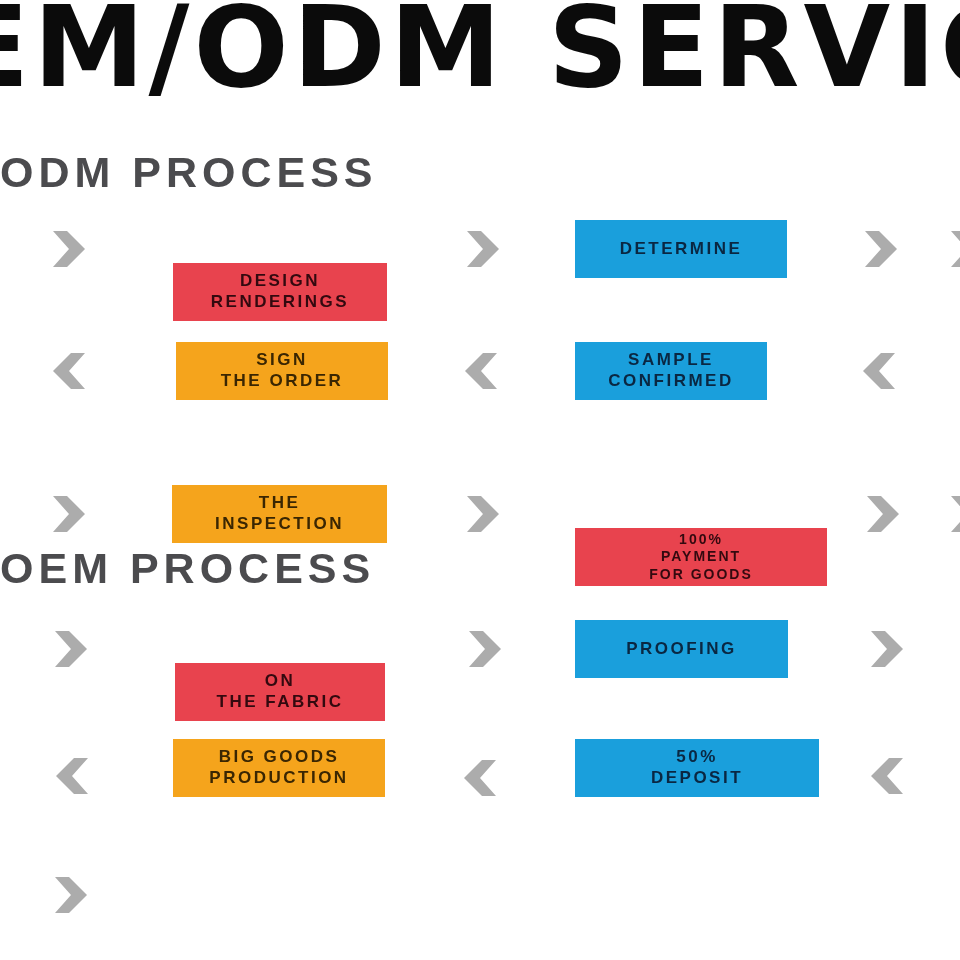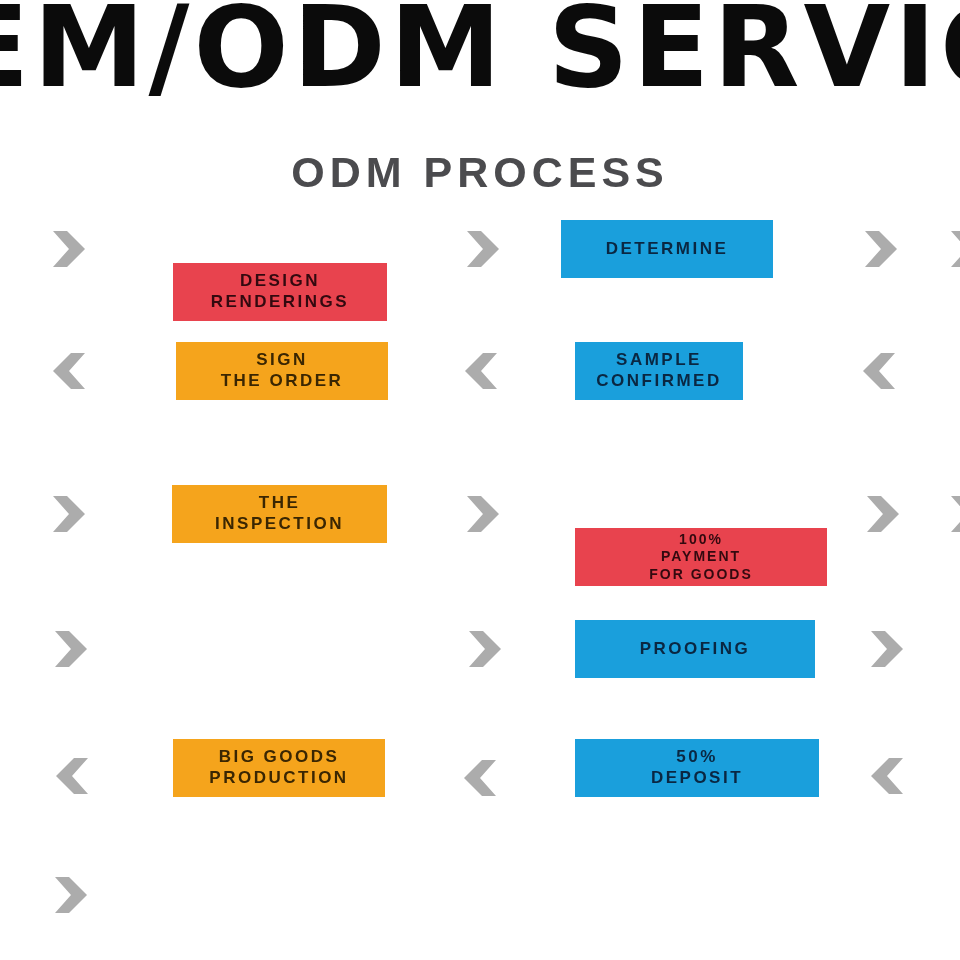--- a/index.html
+++ b/index.html
@@ -8,21 +8,21 @@
     font-family:"Liberation Sans",sans-serif;
   }
   
   .title{
     position:absolute;top:-18px;left:50%;transform:translateX(-50%);
     font-family:"DejaVu Sans",sans-serif;font-weight:700;
     font-size:112px;letter-spacing:4px;white-space:nowrap;
     color:var(--title,#0b0b0b);
   }
   .section-heading{
-    position:absolute;left:0;width:960px;text-align:center;
+    position:absolute;left:0;width:960px;
     font-weight:700;font-size:43px;letter-spacing:5px;
     color:var(--heading,#4b4b4e);white-space:nowrap;
   }
   .row{position:absolute;left:0;width:960px;height:58px;}
   .box{
     position:absolute;top:0;height:58px;display:flex;align-items:center;justify-content:center;
     text-align:center;font-weight:700;font-size:17px;letter-spacing:2.5px;line-height:1.22;
     white-space:pre-line;
   }
   .box.red{background:var(--red);color:var(--red_text);margin-top:43px;}
@@ -49,21 +49,21 @@
           <polygon points="2,2 16,2 34,20 16,38 2,38 18,20"></polygon>
         </svg>
       </span>
     <div class="box red" style="left:173px;width:214px">DESIGN
 RENDERINGS</div>
     <span class="chev" style="left:464px">
       <svg viewBox="0 0 34 40">
           <polygon points="2,2 16,2 34,20 16,38 2,38 18,20"></polygon>
         </svg>
       </span>
-    <div class="box blue" style="left:561px;width:212px">DETERMINE</div>
+    <div class="box blue" style="left:575px;width:212px">DETERMINE</div>
     <span class="chev" style="left:862px">
       <svg viewBox="0 0 34 40">
           <polygon points="2,2 16,2 34,20 16,38 2,38 18,20"></polygon>
         </svg>
       </span>
     <span class="chev" style="left:948px">
       <svg viewBox="0 0 34 40">
           <polygon points="2,2 16,2 34,20 16,38 2,38 18,20"></polygon>
         </svg>
       </span>
@@ -75,21 +75,21 @@
           <polygon points="2,2 16,2 34,20 16,38 2,38 18,20"></polygon>
         </svg>
       </span>
     <div class="box orange" style="left:176px;width:212px">SIGN
 THE ORDER</div>
     <span class="chev left" style="left:464px">
       <svg viewBox="0 0 34 40">
           <polygon points="2,2 16,2 34,20 16,38 2,38 18,20"></polygon>
         </svg>
       </span>
-    <div class="box blue" style="left:575px;width:168px">SAMPLE
+    <div class="box blue" style="left:575px;width:192px">SAMPLE
 CONFIRMED</div>
     <span class="chev left" style="left:862px">
       <svg viewBox="0 0 34 40">
           <polygon points="2,2 16,2 34,20 16,38 2,38 18,20"></polygon>
         </svg>
       </span>
   </div>
 
   <div class="row" style="top:485px">
     <span class="chev" style="left:50px">
@@ -112,33 +112,36 @@
           <polygon points="2,2 16,2 34,20 16,38 2,38 18,20"></polygon>
         </svg>
       </span>
     <span class="chev" style="left:948px">
       <svg viewBox="0 0 34 40">
           <polygon points="2,2 16,2 34,20 16,38 2,38 18,20"></polygon>
         </svg>
       </span>
   </div>
 
+  <div class="section-heading" style="top:544px">OEM PROCESS</div>
 
   <div class="row" style="top:620px">
     <span class="chev" style="left:52px">
       <svg viewBox="0 0 34 40">
           <polygon points="2,2 16,2 34,20 16,38 2,38 18,20"></polygon>
         </svg>
       </span>
+    <div class="box red" style="left:175px;width:210px">ON
+THE FABRIC</div>
     <span class="chev" style="left:466px">
       <svg viewBox="0 0 34 40">
           <polygon points="2,2 16,2 34,20 16,38 2,38 18,20"></polygon>
         </svg>
       </span>
-    <div class="box blue" style="left:575px;width:240px">PROOFING</div>
+    <div class="box blue" style="left:575px;width:213px">PROOFING</div>
     <span class="chev" style="left:868px">
       <svg viewBox="0 0 34 40">
           <polygon points="2,2 16,2 34,20 16,38 2,38 18,20"></polygon>
         </svg>
       </span>
   </div>
 
   <div class="row" style="top:739px">
     <span class="chev left" style="left:55px;top:17px">
       <svg viewBox="0 0 34 40">

